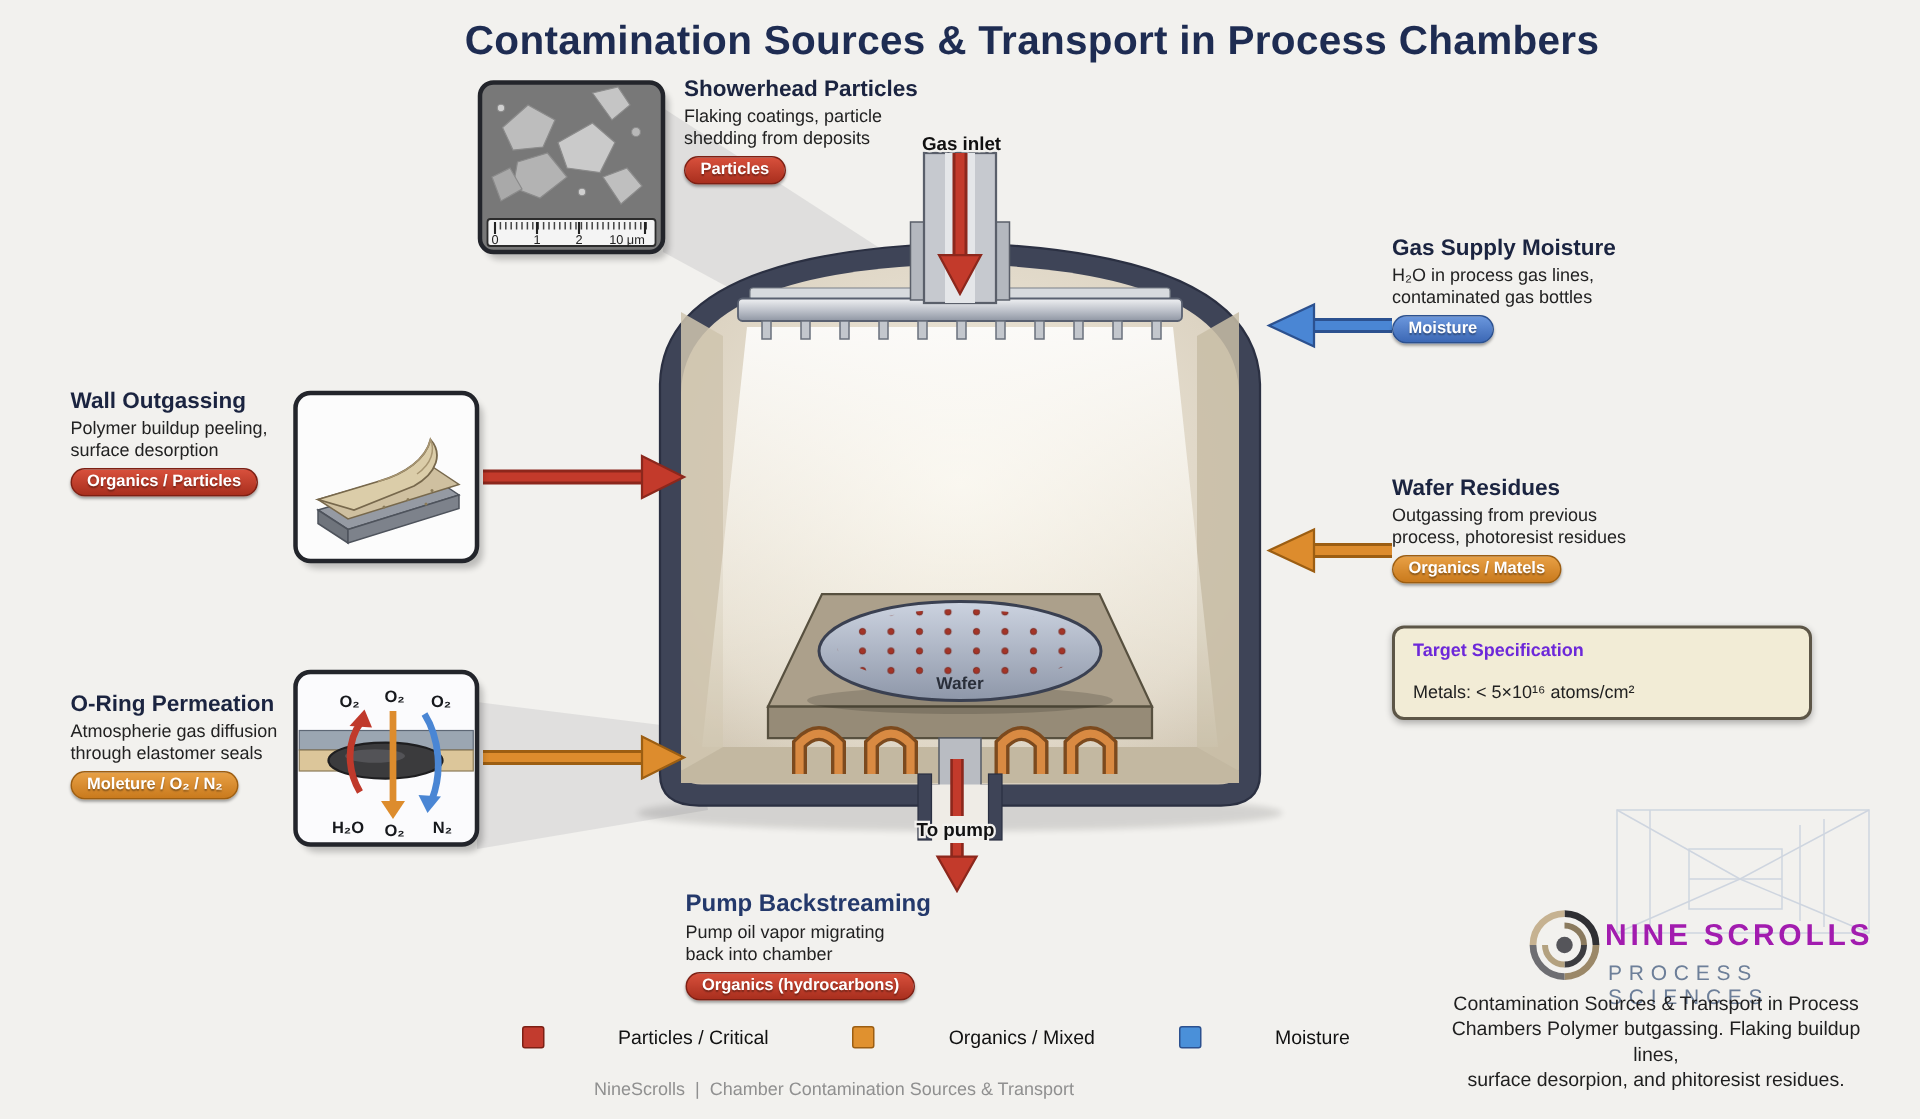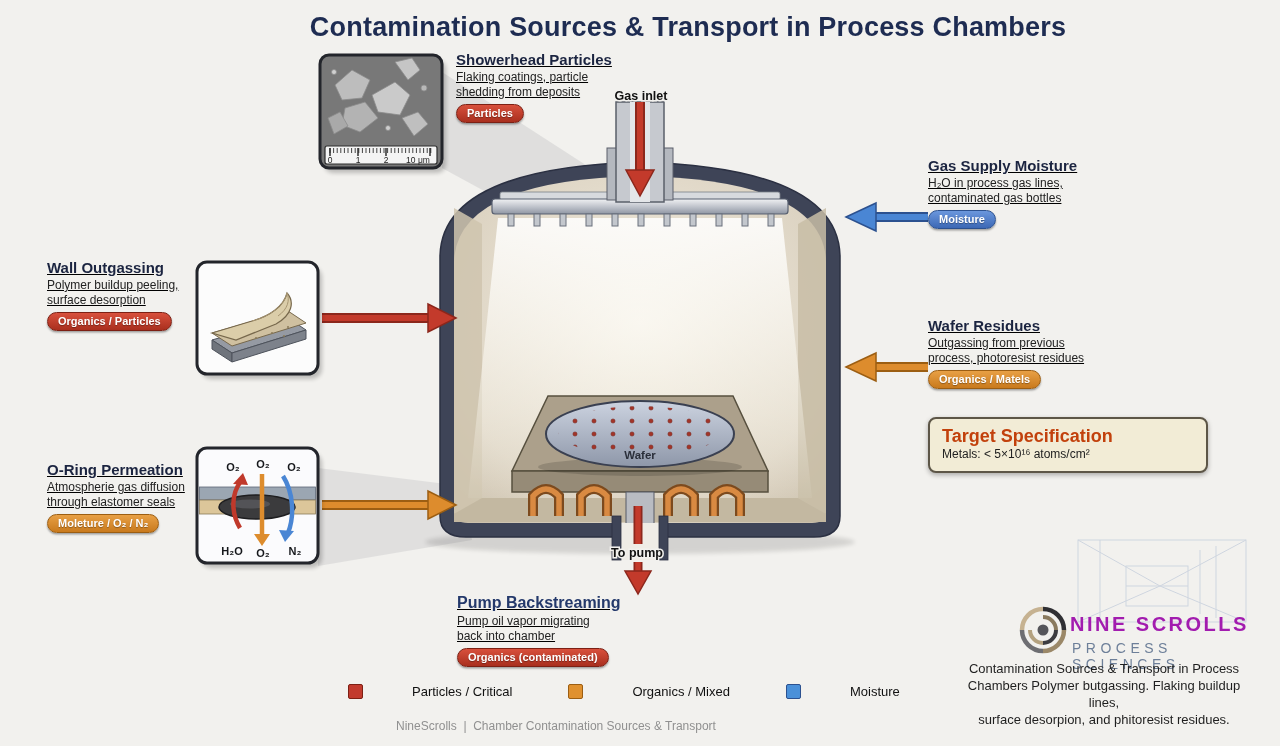--- a/index.html
+++ b/index.html
@@ -2,35 +2,35 @@
 <html><head>
 <meta charset="utf-8">
 <style>
   * { margin:0; padding:0; box-sizing:border-box; }
   body { font-family:"Liberation Sans", sans-serif; background:#e8e7e5; }
   #stage { position:relative; width:1280px; height:746px; background:#f2f1ee; overflow:hidden; }
 
   .page-title { position:absolute; top:12px; left:0; width:1280px; text-align:center;
     font-size:27px; font-weight:700; color:#1e2c52; letter-spacing:.2px;margin-left:48px; }
 
-  .callout { position:absolute;text-decoration:underline; }
+  .callout { position:absolute; }
   .callout h3 { font-size:15px; font-weight:700; color:#1b2440; margin-bottom:2px; }
   .callout.navy-title h3 { color:#24396b; font-size:16px; }
   .callout p { font-size:12px; color:#222; line-height:1.22; }
   .badge { display:inline-block; margin-top:5px; padding:2px 10px 3px;
     border-radius:10px; font-size:11px; font-weight:700; color:#fff;
     text-shadow:0 1px 1px rgba(0,0,0,.35); box-shadow:0 1.5px 2px rgba(0,0,0,.35); }
   .badge.red    { background:linear-gradient(#d8503c,#a92f1e); border:1.5px solid #7d2014; }
   .badge.blue   { background:linear-gradient(#6b97dd,#3c68b5); border:1.5px solid #2c518f; }
   .badge.orange { background:linear-gradient(#e8a045,#c97a1d); border:1.5px solid #9c5e12; }
 
   .spec-box { position:absolute; left:928px; top:417px; width:280px;
     background:#f2ecd6; border:2px solid #5d5647; border-radius:8px;
     padding:7px 12px 8px; box-shadow:0 2px 5px rgba(0,0,0,.3); }
-  .spec-box h3 { font-size:18px; font-weight:700; color:#c2410c; margin-bottom:0; }
+  .spec-box h3 { font-size:12px; font-weight:700; color:#6d28d9; margin-bottom:14px; }
   .spec-box p { font-size:12px; color:#222; line-height:1.3; }
 
   .legend { position:absolute; left:348px; top:684px; display:flex; gap:56px; align-items:center; }
   .legend-item { display:flex; align-items:center; gap:9px; }
   .swatch { width:15px; height:15px; border-radius:2px; display:inline-block; }
   .swatch.red    { background:#c23b2e; border:1.5px solid #7d2014; }
   .swatch.orange { background:#e0912f; border:1.5px solid #9c5e12; }
   .swatch.blue   { background:#4a90d9; border:1.5px solid #2c518f; }
   .legend-item span.lbl { font-size:13px; color:#111;margin-left:40px; }
 
@@ -318,21 +318,21 @@
   <h3>O-Ring Permeation</h3>
   <p>Atmospherie gas diffusion</p>
   <p>through elastomer seals</p>
   <span class="badge orange">Moleture / O₂ / N₂</span>
 </div>
 
 <div class="callout navy-title" style="left:457px; top:594px;">
   <h3>Pump Backstreaming</h3>
   <p>Pump oil vapor migrating</p>
   <p>back into chamber</p>
-  <span class="badge red">Organics (contaminated)</span>
+  <span class="badge red">Organics (hydrocarbons)</span>
 </div>
 
 <div class="spec-box">
   <h3>Target Specification</h3>
   <p>Metals: &lt; 5×10¹⁶ atoms/cm²</p>
 </div>
 
 <div class="legend">
   <div class="legend-item">
     <span class="swatch red"></span>

